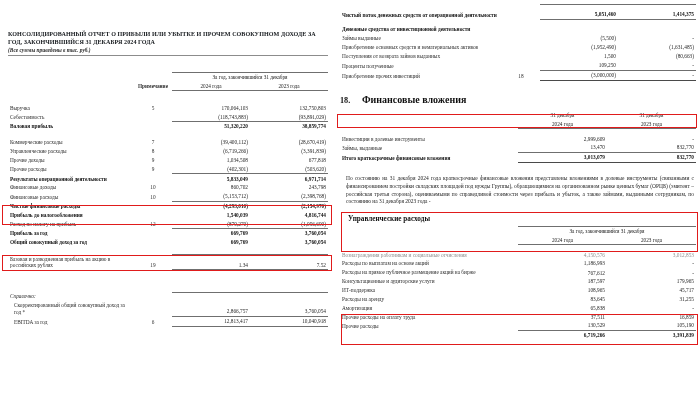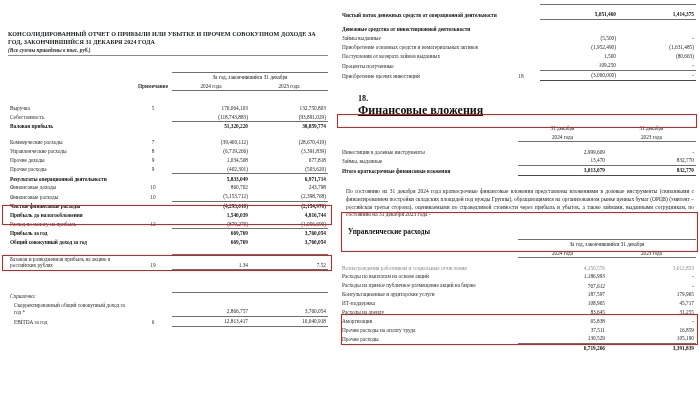--- a/index.html
+++ b/index.html
@@ -92,24 +92,23 @@
     z-index: 5;
   }
 
   
   .sec-num {
     font-size: 8.2px;
     font-weight: bold;
     color: #101010;
   }
   .sec-title {
-    font-size: 12px;
+    font-size: 10px;
     font-weight: bold;
     color: #101010;
-    text-decoration: underline;
   }
   .para {
     font-size: 5.45px;
     line-height: 1.42;
     text-align: justify;
     color: #242424;
     margin: 0;
   }
   .block-title {
     font-size: 7.2px;
@@ -365,21 +364,21 @@
       </tr>
       <tr class="spacer-sm">
         <td></td>
             <td></td>
         <td class="tl-top-d"></td>
         <td class="tl-top-d"></td>
       </tr>
     </tbody>
       </table>
 
-    <div style="display:flex; align-items:baseline; margin:8px 4px 0 22px;flex-direction:column;">
+    <div style="display:flex; align-items:baseline; margin:8px 4px 0 4px;">
       <span class="sec-num" style="width:22px;">18.</span>
       <span class="sec-title">Финансовые вложения</span>
     </div>
 
     <table class="fin" style="margin:6px 4px 0 4px; width:calc(100% - 8px);">
       <tbody>
           <tr>
         <td class="lbl" style="width:160px;"></td>
         <td class="hdr-sub" style="width:78px;">31 декабря</td>
         <td class="hdr-sub" style="width:78px;">31 декабря</td>

